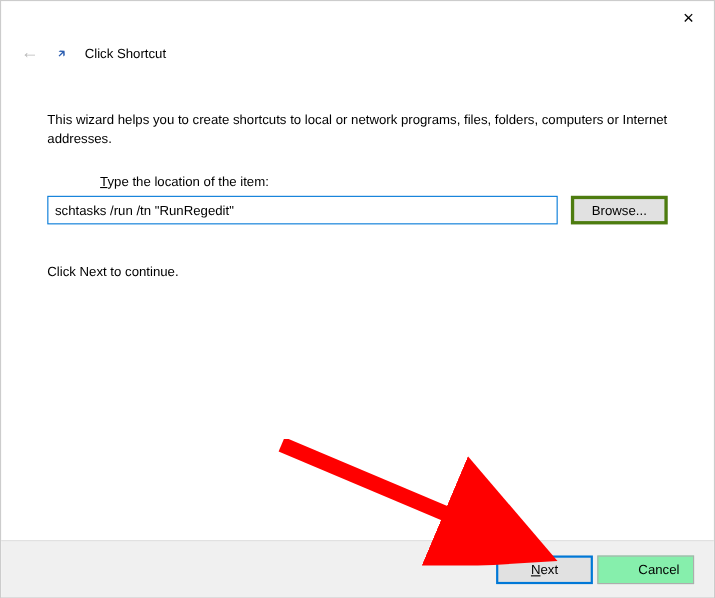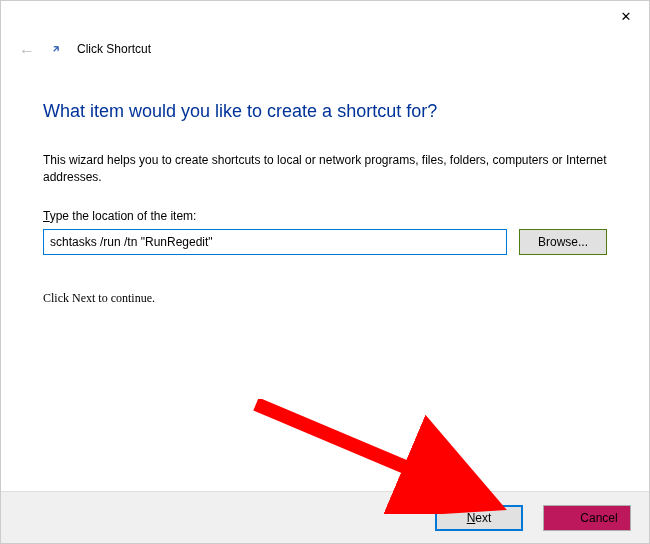--- a/index.html
+++ b/index.html
@@ -66,20 +66,21 @@
     .description {
       font-size: 12px;
       color: #000;
       line-height: 1.45;
       margin-bottom: 22px;
     }
     .field-label {
       font-size: 12px;
       color: #000;
       margin-bottom: 6px;
+      margin-left: 48px;
     }
     .field-label .ul { text-decoration: underline; }
     .field-row {
       display: flex;
       gap: 12px;
       align-items: center;
       margin-bottom: 36px;
     }
     .location-input {
       flex: 1;
@@ -87,58 +88,57 @@
       border: 1px solid #0078d7;
       padding: 0 6px;
       font-family: inherit;
       font-size: 12px;
       outline: none;
     }
     .browse-btn {
       width: 88px;
       height: 26px;
       background: #e1e1e1;
-      border: 1px solid #4d7c0f;
+      border: 3px solid #4d7c0f;
       font-family: inherit;
       font-size: 12px;
       cursor: default;
     }
     .continue-text {
       font-size: 12px;
       color: #000;
-      font-family: Liberation Serif, serif;
     }
     .footer {
       position: absolute;
       bottom: 0;
       left: 0;
       right: 0;
       height: 52px;
       background: #f0f0f0;
       border-top: 1px solid #dfdfdf;
       display: flex;
       justify-content: flex-end;
       align-items: center;
       padding-right: 18px;
-      gap: 20px;
+      gap: 4px;
     }
     .footer-btn {
       width: 88px;
       height: 26px;
       font-family: inherit;
       font-size: 12px;
       cursor: default;
     }
     .next-btn {
       background: #e1e1e1;
       border: 2px solid #0078d7;
     }
     .next-btn .ul { text-decoration: underline; }
     .cancel-btn {
-      background: #be185d;
+      background: #86efac;
       border: 1px solid #adadad;
       padding-left: 24px;
     }
     .arrow-annotation {
       position: absolute;
       left: 250px;
       top: 398px;
       width: 270px;
       height: 115px;
       pointer-events: none;
@@ -153,21 +153,20 @@
   </div>
 </div>
 
 <div class="header-row">
   <span class="back-arrow">←</span>
   <span class="shortcut-icon">🡵</span>
   <span class="header-title">Click Shortcut</span>
 </div>
 
 <div class="content">
-  <div class="heading">What item would you like to create a shortcut for?</div>
   <div class="description">This wizard helps you to create shortcuts to local or network programs, files, folders, computers or Internet addresses.</div>
   <div class="field-label">
     <span class="ul">T</span><span>ype the location of the item:</span>
   </div>
   <div class="field-row">
     <input class="location-input" type="text" value="schtasks /run /tn &quot;RunRegedit&quot;" style="">
     <button class="browse-btn">Browse...</button>
   </div>
   <div class="continue-text">Click Next to continue.</div>
 </div>

